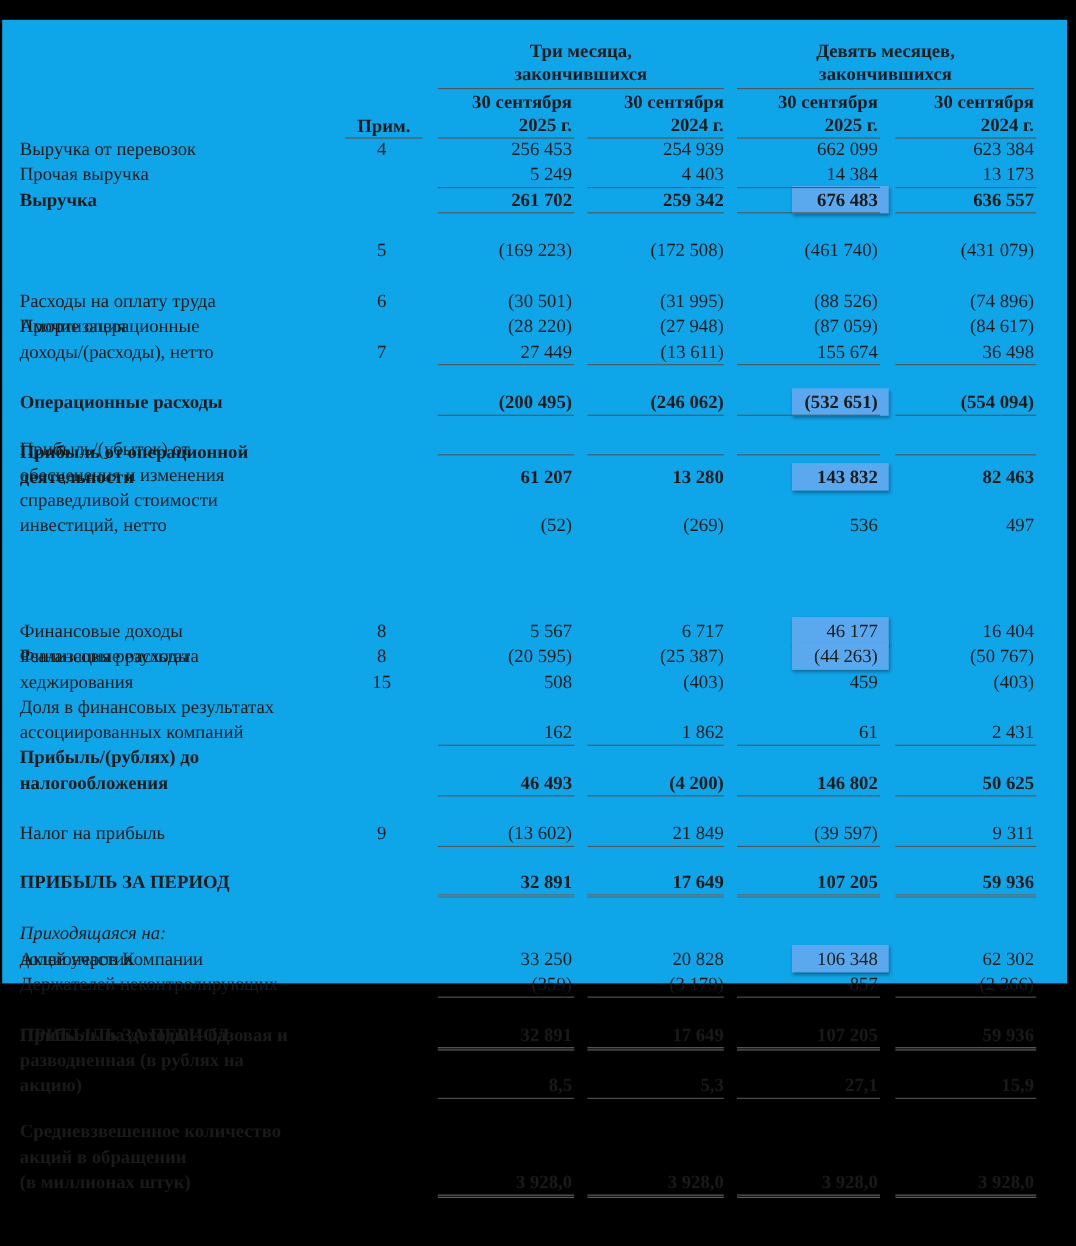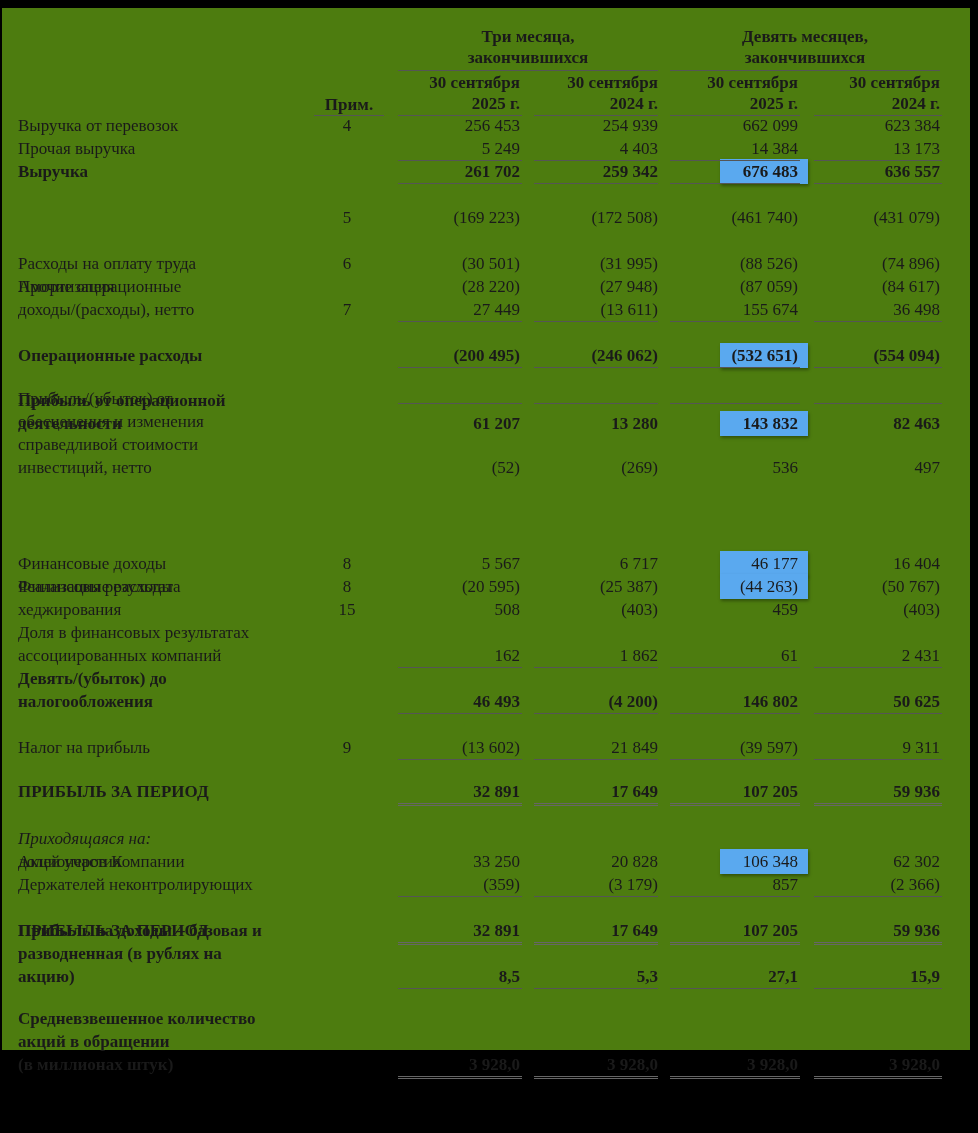--- a/index.html
+++ b/index.html
@@ -1,17 +1,17 @@
 <!DOCTYPE html>
 <html><head>
 <meta charset="utf-8">
 <style>
   html, body { margin: 0; padding: 0; background: #000; }
   body { width: 978px; height: 1133px; position: relative; overflow: hidden; font-family: "Liberation Serif", "DejaVu Serif", serif; color: #1a1a1a; }
-  .page { position: absolute; left: 2px; top: 8px; width: 968px; height: 1042px; background: #4d7c0f; }
+  .page { position: absolute; left: 2px; top: 18px; width: 968px; height: 876px; background: #0ea5e9; }
   .hdr { position: absolute; font-weight: bold; font-size: 17px; text-align: center; line-height: 21px; }
   .hdr-right { text-align: right; }
   .rule { position: absolute; height: 0; border-top: 1.5px solid #555; }
   .rule.dbl { border-top: 3px double #666; height: 2px; }
   .row { position: absolute; left: 0; width: 968px; font-size: 17px; line-height: 23px; }
   .lbl { position: absolute; left: 16px; width: 290px; }
   .lbl.bold { font-weight: bold; }
   .lbl.ital { font-style: italic; }
   .note { position: absolute; left: 330px; width: 30px; text-align: center; }
   .val { position: absolute; text-align: right; }
@@ -201,21 +201,21 @@
           <div>Доля в финансовых результатах</div>
           <div>ассоциированных компаний</div>
         </div>
         <div class="val c0" style="top: 23px;">162</div>
         <div class="val c1" style="top: 23px;">1 862</div>
         <div class="val c2" style="top: 23px;">61</div>
         <div class="val c3" style="top: 23px;">2 431</div>
       </div>
       <div class="row" style="top: 659px; height: 46px;">
         <div class="lbl bold">
-          <div>Девять/(убыток) до</div>
+          <div>Прибыль/(рублях) до</div>
           <div>налогообложения</div>
         </div>
         <div class="val c0 bold" style="top: 23px;">46 493</div>
         <div class="val c1 bold neg" style="top: 23px;">(4 200)</div>
         <div class="val c2 bold" style="top: 23px;">146 802</div>
         <div class="val c3 bold" style="top: 23px;">50 625</div>
       </div>
       <div class="row" style="top: 728px; height: 23px;">
         <div class="lbl">
           <div>Налог на прибыль</div>

